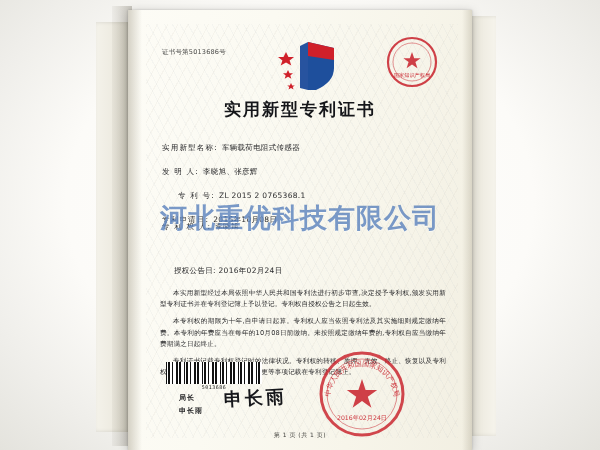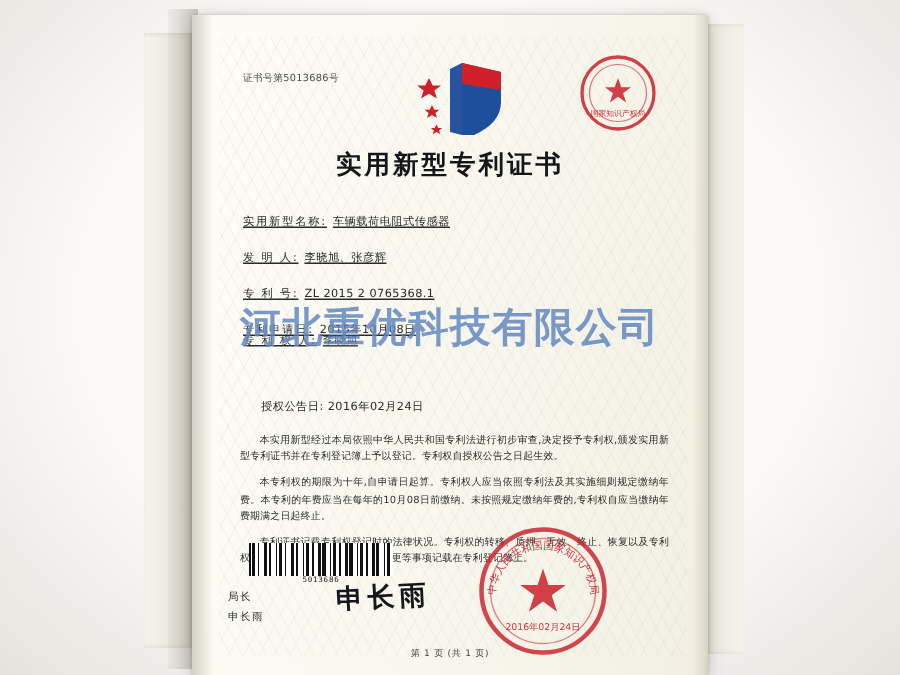--- a/index.html
+++ b/index.html
@@ -125,28 +125,27 @@
     color: #15161a;
   }
 
   .field {
     position: absolute;
     left: 34px;
     font-size: 7.5px;
     color: #2a2a2c;
     white-space: nowrap;
     letter-spacing: 0.3px;
-    text-decoration: underline;
   }
   .field .lbl { letter-spacing: 1.2px; }
   .field .val { margin-left: 4px; }
 
   .f1 { top: 133px; }
   .f2 { top: 157px; }
-  .f3 { top: 181px; }
+  .f3 { top: 181px; margin-left: 16px; }
   .f4 { top: 205px; text-align: right; }
   .f5 { top: 212px; }
 
   .grantdate {
     position: absolute;
     left: 34px; top: 256px;
     font-size: 7.5px;
     color: #2a2a2c;
     letter-spacing: 0.3px;
     white-space: nowrap;
@@ -181,24 +180,25 @@
     width: 96px;
     text-align: center;
     font-family: "DejaVu Sans Mono", monospace;
     font-size: 5px;
     color: #1a1a1a;
     letter-spacing: 0.5px;
   }
 
   .sig-label {
     position: absolute;
-    left: 24px;
+    left: 51px;
     font-size: 7px;
     color: #232325;
     letter-spacing: 1px;
+    font-weight: bold;
   }
   .sig1 { top: 383px; }
   .sig2 { top: 396px; }
 
   .signature {
     position: absolute;
     left: 96px; top: 376px;
     font-family: "DejaVu Serif", serif;
     font-size: 18px;
     font-weight: bold;

